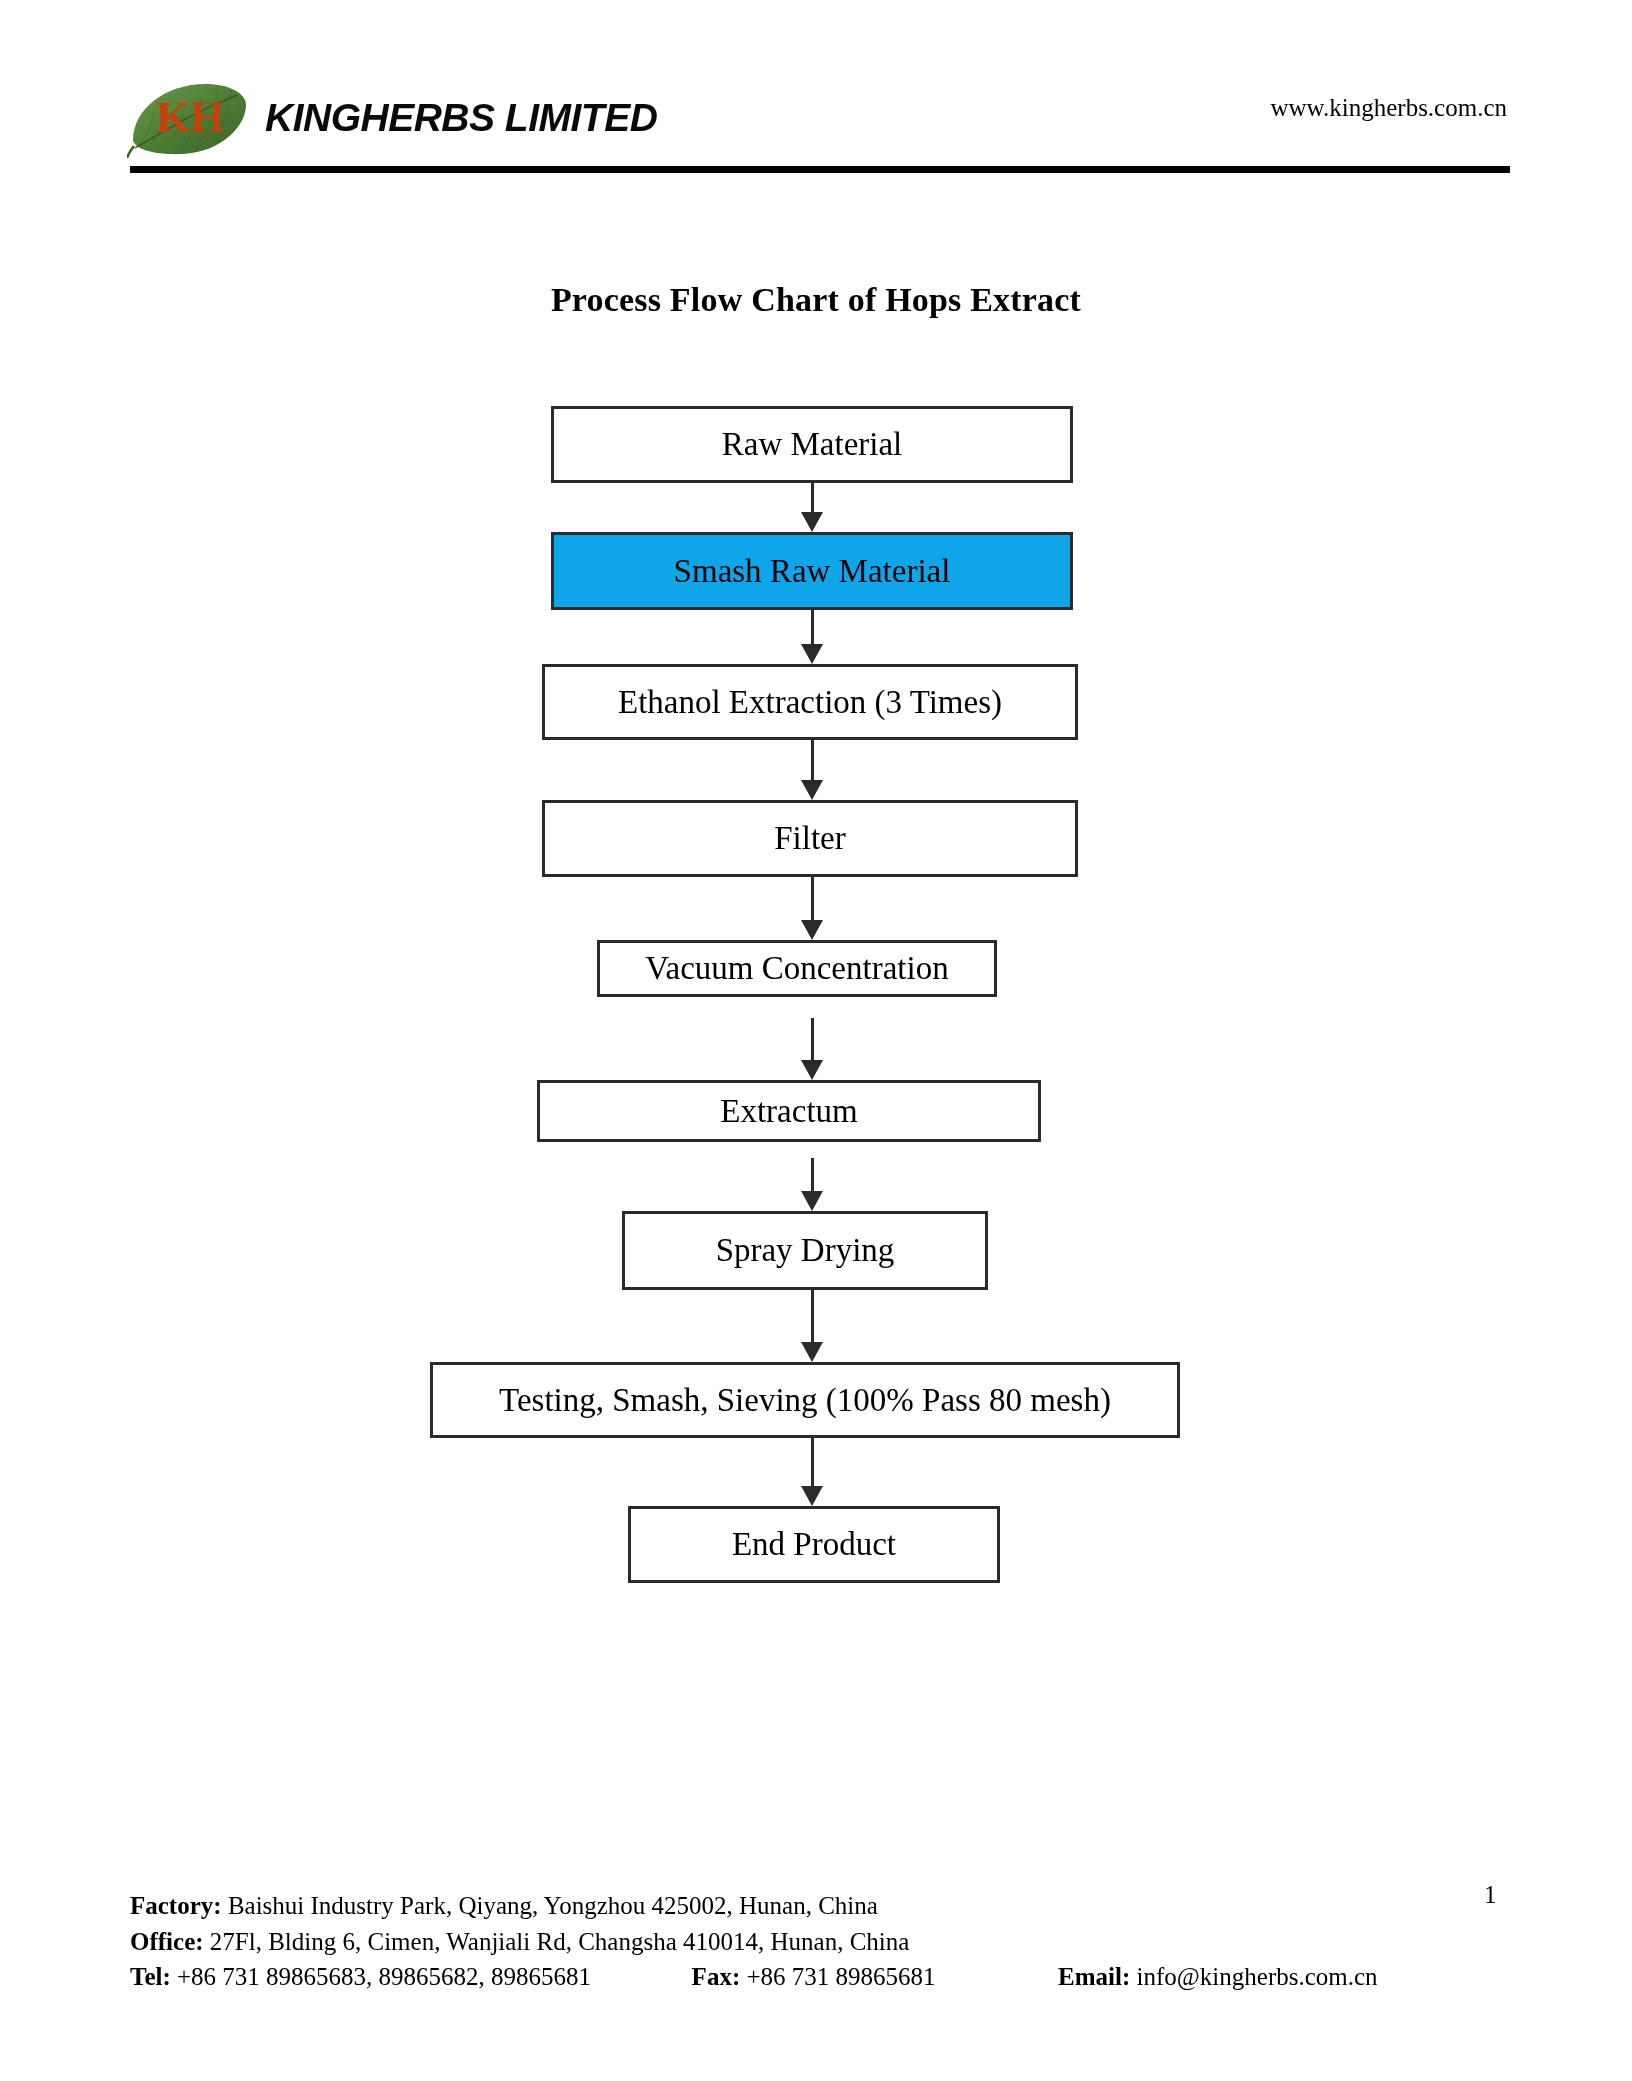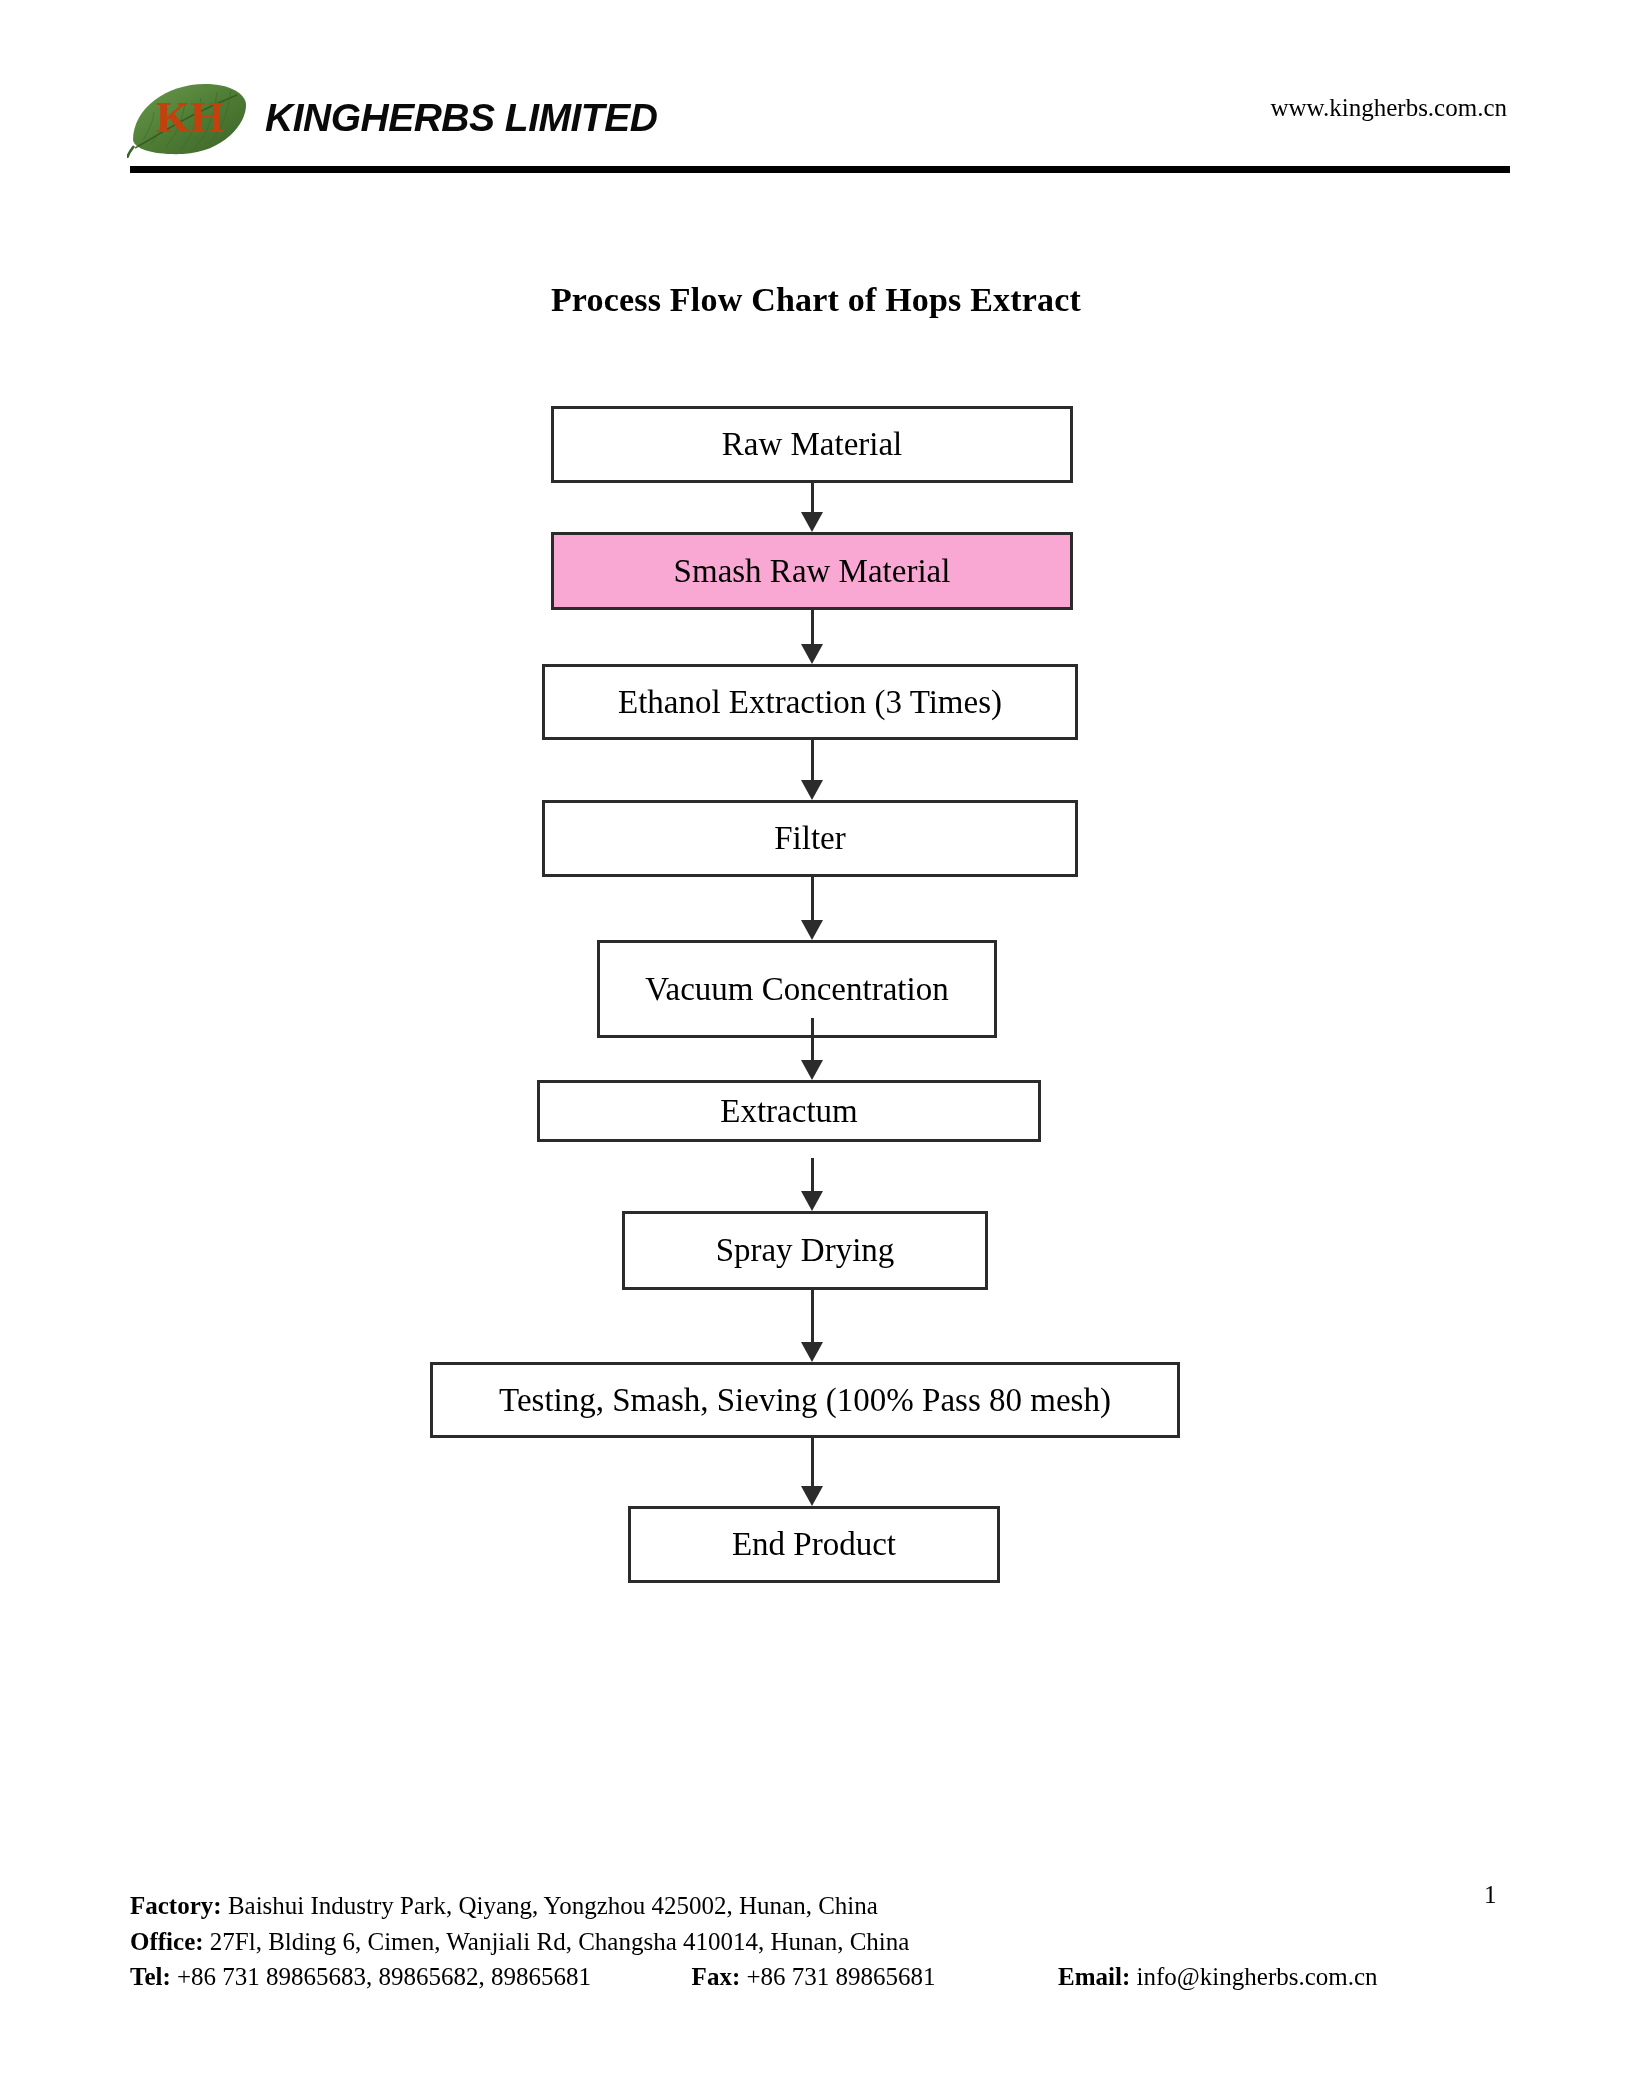--- a/index.html
+++ b/index.html
@@ -228,30 +228,30 @@
     <div id="header-website">www.kingherbs.com.cn</div>
     <div id="header-rule"></div>
   </div>
 
   <div id="chart-title">Process Flow Chart of Hops Extract</div>
 
   <div id="flowchart">
       <div class="flow-box" style="left: 551px; top: 406px; width: 522px; height: 77px; border-color: rgb(43, 43, 43); background: rgb(255, 255, 255);">
         <span class="flow-box-label">Raw Material</span>
       </div>
-      <div class="flow-box" style="left: 551px; top: 532px; width: 522px; height: 78px; border-color: rgb(43, 43, 43); background: #f9a8d4;">
+      <div class="flow-box" style="left: 551px; top: 532px; width: 522px; height: 78px; border-color: rgb(43, 43, 43); background: #0ea5e9;">
         <span class="flow-box-label">Smash Raw Material</span>
       </div>
       <div class="flow-box" style="left: 542px; top: 664px; width: 536px; height: 76px; border-color: rgb(43, 43, 43); background: rgb(255, 255, 255); justify-content: center;">
         <span class="flow-box-label">Ethanol Extraction (3 Times)</span>
       </div>
       <div class="flow-box" style="left: 542px; top: 800px; width: 536px; height: 77px; border-color: rgb(43, 43, 43); background: rgb(255, 255, 255);">
         <span class="flow-box-label">Filter</span>
       </div>
-      <div class="flow-box" style="left: 597px; top: 940px; width: 400px; height: 98px; border-color: rgb(43, 43, 43); background: rgb(255, 255, 255);">
+      <div class="flow-box" style="left: 597px; top: 940px; width: 400px; height: 57px; border-color: rgb(43, 43, 43); background: rgb(255, 255, 255);">
         <span class="flow-box-label">Vacuum Concentration</span>
       </div>
       <div class="flow-box" style="left: 537px; top: 1080px; width: 504px; height: 62px; border-color: rgb(43, 43, 43); background: rgb(255, 255, 255); align-items: center;">
         <span class="flow-box-label">Extractum</span>
       </div>
       <div class="flow-box" style="left: 622px; top: 1211px; width: 366px; height: 79px; border-color: rgb(43, 43, 43); background: rgb(255, 255, 255);">
         <span class="flow-box-label">Spray Drying</span>
       </div>
       <div class="flow-box" style="left: 430px; top: 1362px; width: 750px; height: 76px; border-color: rgb(43, 43, 43); background: rgb(255, 255, 255);">
         <span class="flow-box-label">Testing, Smash, Sieving (100% Pass 80 mesh)</span>

